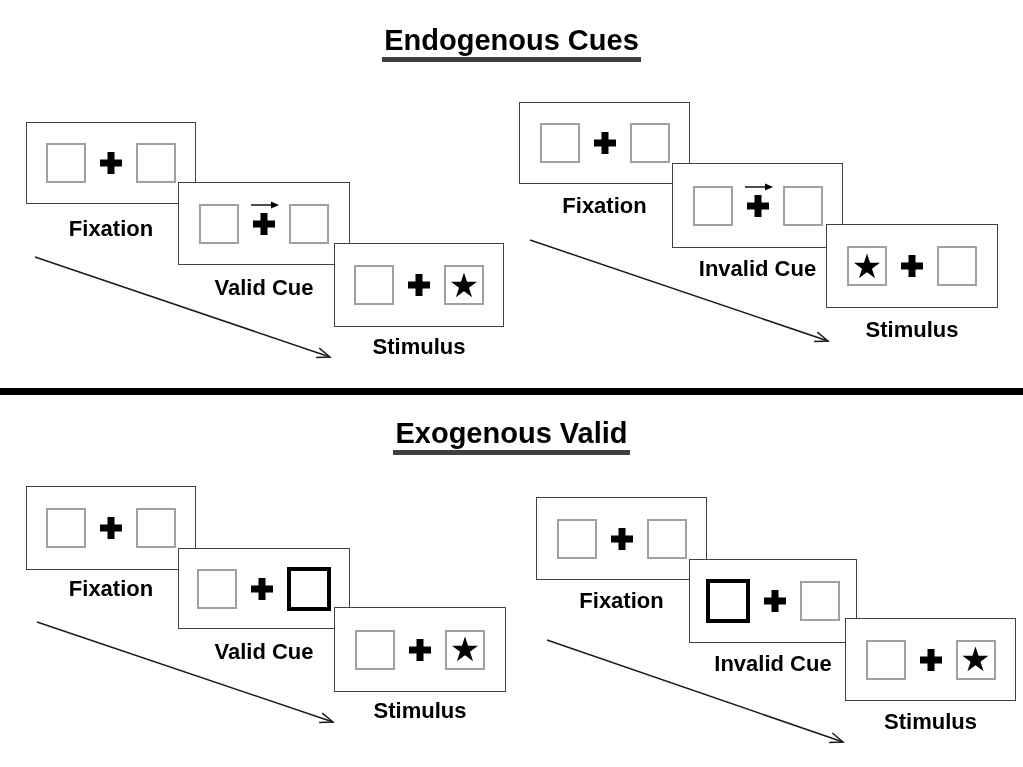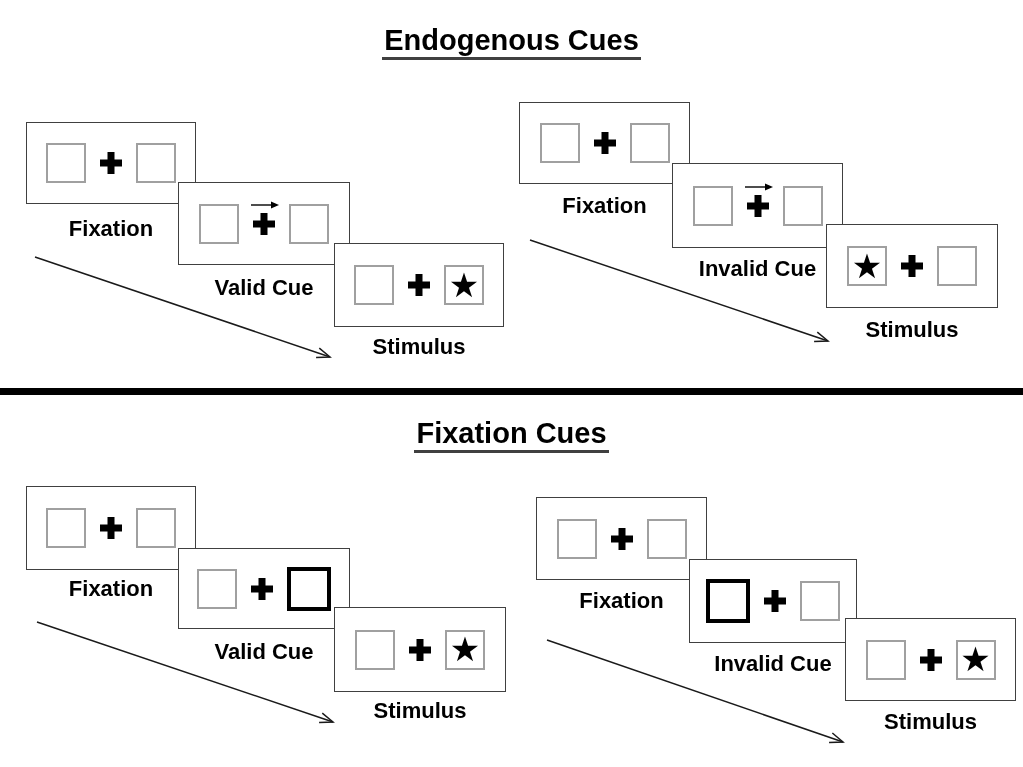--- a/index.html
+++ b/index.html
@@ -4,21 +4,21 @@
 <style>
   html,body{margin:0;padding:0;background:#fff;}
   #page{
     position:relative;width:1023px;height:767px;background:#ffffff;
     font-family:"Liberation Sans",sans-serif;color:#000;overflow:hidden;
   }
   .title{
     position:absolute;left:0;width:100%;text-align:center;
     font-size:29px;font-weight:700;letter-spacing:0px;
   }
-  .title span{border-bottom:3px solid #404040;padding:0 2px 1px 2px;}
+  .title span{border-bottom:5px solid #404040;padding:0 2px 1px 2px;}
   .panel{
     position:absolute;background:#ffffff;border:1px solid #404040;
     display:flex;align-items:center;justify-content:center;box-sizing:border-box;
   }
   .boxrow{display:flex;align-items:center;gap:14px;}
   .sq{
     width:36px;height:36px;border:2px solid #a0a0a0;background:#fff;
     display:flex;align-items:center;justify-content:center;box-sizing:content-box;
   }
   .sq.thick{border:4px solid #000;}
@@ -142,21 +142,21 @@
           </svg>
       </span>
       <span class="sq"></span>
     </div>
   </div>
   <div class="plabel" style="left:826px;top:319px;width:172px;">Stimulus</div>
 
   <div class="divider"></div>
 
   <div class="title" style="top:417px;">
-    <span>Fixation Cues</span>
+    <span>Exogenous Valid</span>
   </div>
 
   <div class="panel" style="left:26px;top:486px;width:170px;height:84px;">
     <div class="boxrow">
       <span class="sq"></span>
       <span class="cross-wrap">
         <svg class="cross" width="22" height="22" viewBox="0 0 22 22">
             <path d="M7.5 0 h7 v7.5 h7.5 v7 h-7.5 v7.5 h-7 v-7.5 h-7.5 v-7 h7.5 z" fill="#000"></path>
           </svg>
       </span>

